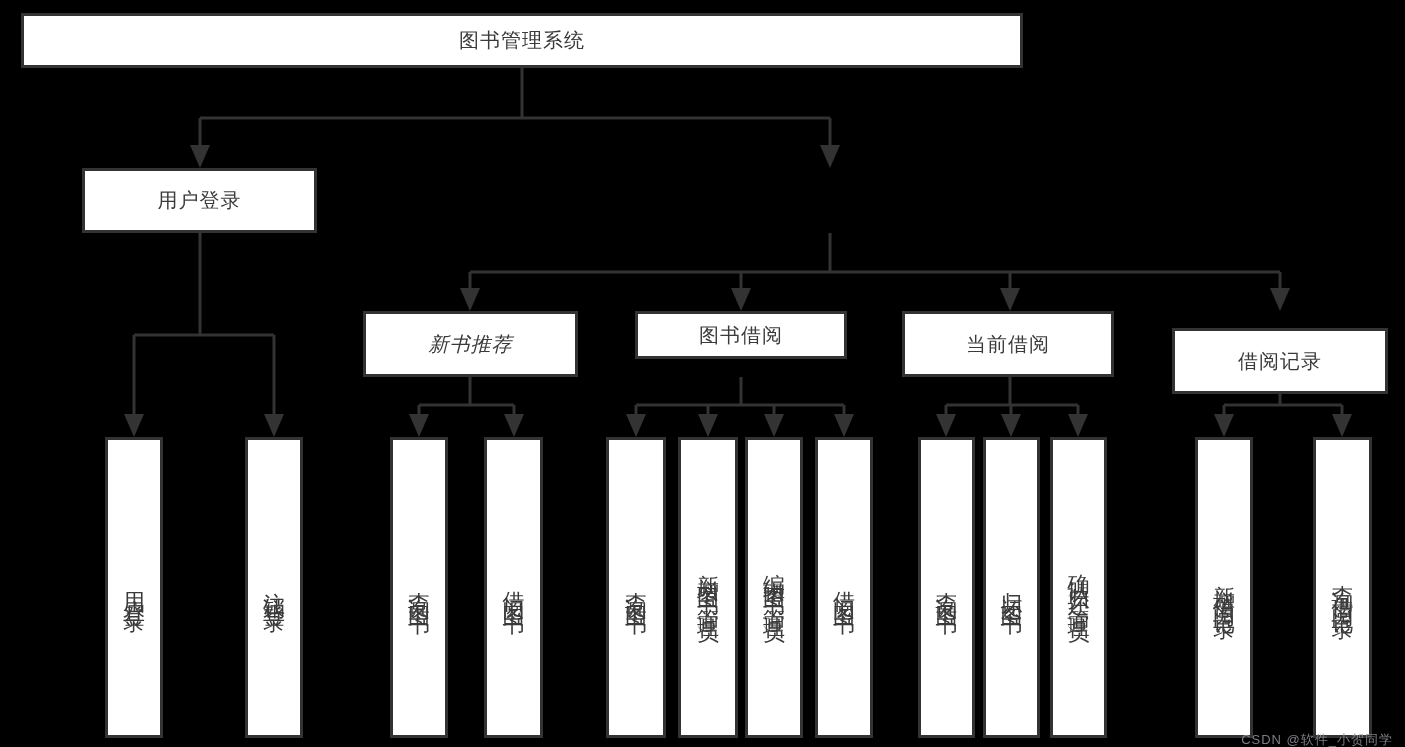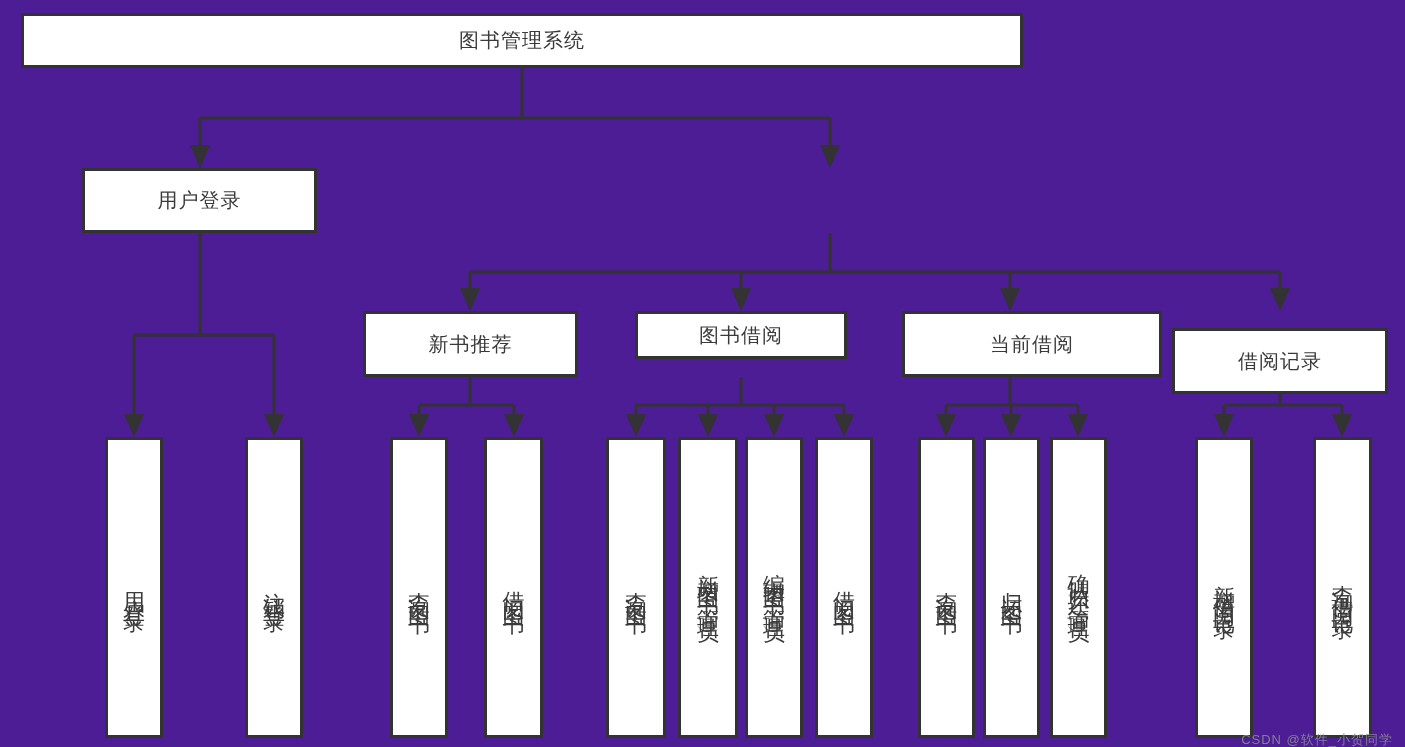--- a/index.html
+++ b/index.html
@@ -1,36 +1,36 @@
 <!DOCTYPE html>
 <html><head>
 <meta charset="utf-8">
 <style>
   html,body{margin:0;padding:0;background:#ffffff;}
   #stage{
-    position:relative;width:1405px;height:747px;background:#4c1d95;overflow:hidden;
+    position:relative;width:1405px;height:747px;background:#000000;overflow:hidden;
     font-family:"Liberation Sans", sans-serif;color:#333333;
   }
   #wires{position:absolute;left:0;top:0;width:1405px;height:747px;}
   .node{
     position:absolute;box-sizing:border-box;border:3px solid #333333;background:#ffffff;
     display:flex;align-items:center;justify-content:center;
     font-size:20px;color:#3a3a3a;letter-spacing:1px;white-space:nowrap;
   }
   .node.v{font-size:22px;}
   .node.v .vtext{
     writing-mode:vertical-rl;text-orientation:mixed;letter-spacing:7px;
     line-height:1;white-space:nowrap;
   }
   .b-root   {left:21px;  top:13px;  width:1002px;height:55px;}
   .b-ulogin {left:82px;  top:168px; width:235px; height:65px;}
   .b-bmgmt  {left:713px; top:168px; width:234px; height:65px;}
-  .b-newbook{left:363px; top:311px; width:215px; height:66px;}
+  .b-newbook{left:363px; top:311px; width:215px; height:66px;font-style:italic;}
   .b-borrow {left:635px; top:311px; width:212px; height:48px;}
-  .b-current{left:902px; top:311px; width:260px; height:66px;}
+  .b-current{left:902px; top:311px; width:212px; height:66px;}
   .b-record {left:1172px;top:328px; width:216px; height:66px;}
   .b-g1a{left:105px; top:437px;width:58px;height:301px;}
   .b-g1b{left:245px; top:437px;width:58px;height:301px;}
   .b-g2a{left:390px; top:437px;width:58px;height:301px;}
   .b-g2b{left:484px; top:437px;width:59px;height:301px;}
   .b-g3a{left:606px; top:437px;width:60px;height:301px;}
   .b-g3b{left:678px; top:437px;width:60px;height:301px;}
   .b-g3c{left:745px; top:437px;width:58px;height:301px;}
   .b-g3d{left:815px; top:437px;width:58px;height:301px;}
   .b-g4a{left:918px; top:437px;width:57px;height:301px;}

